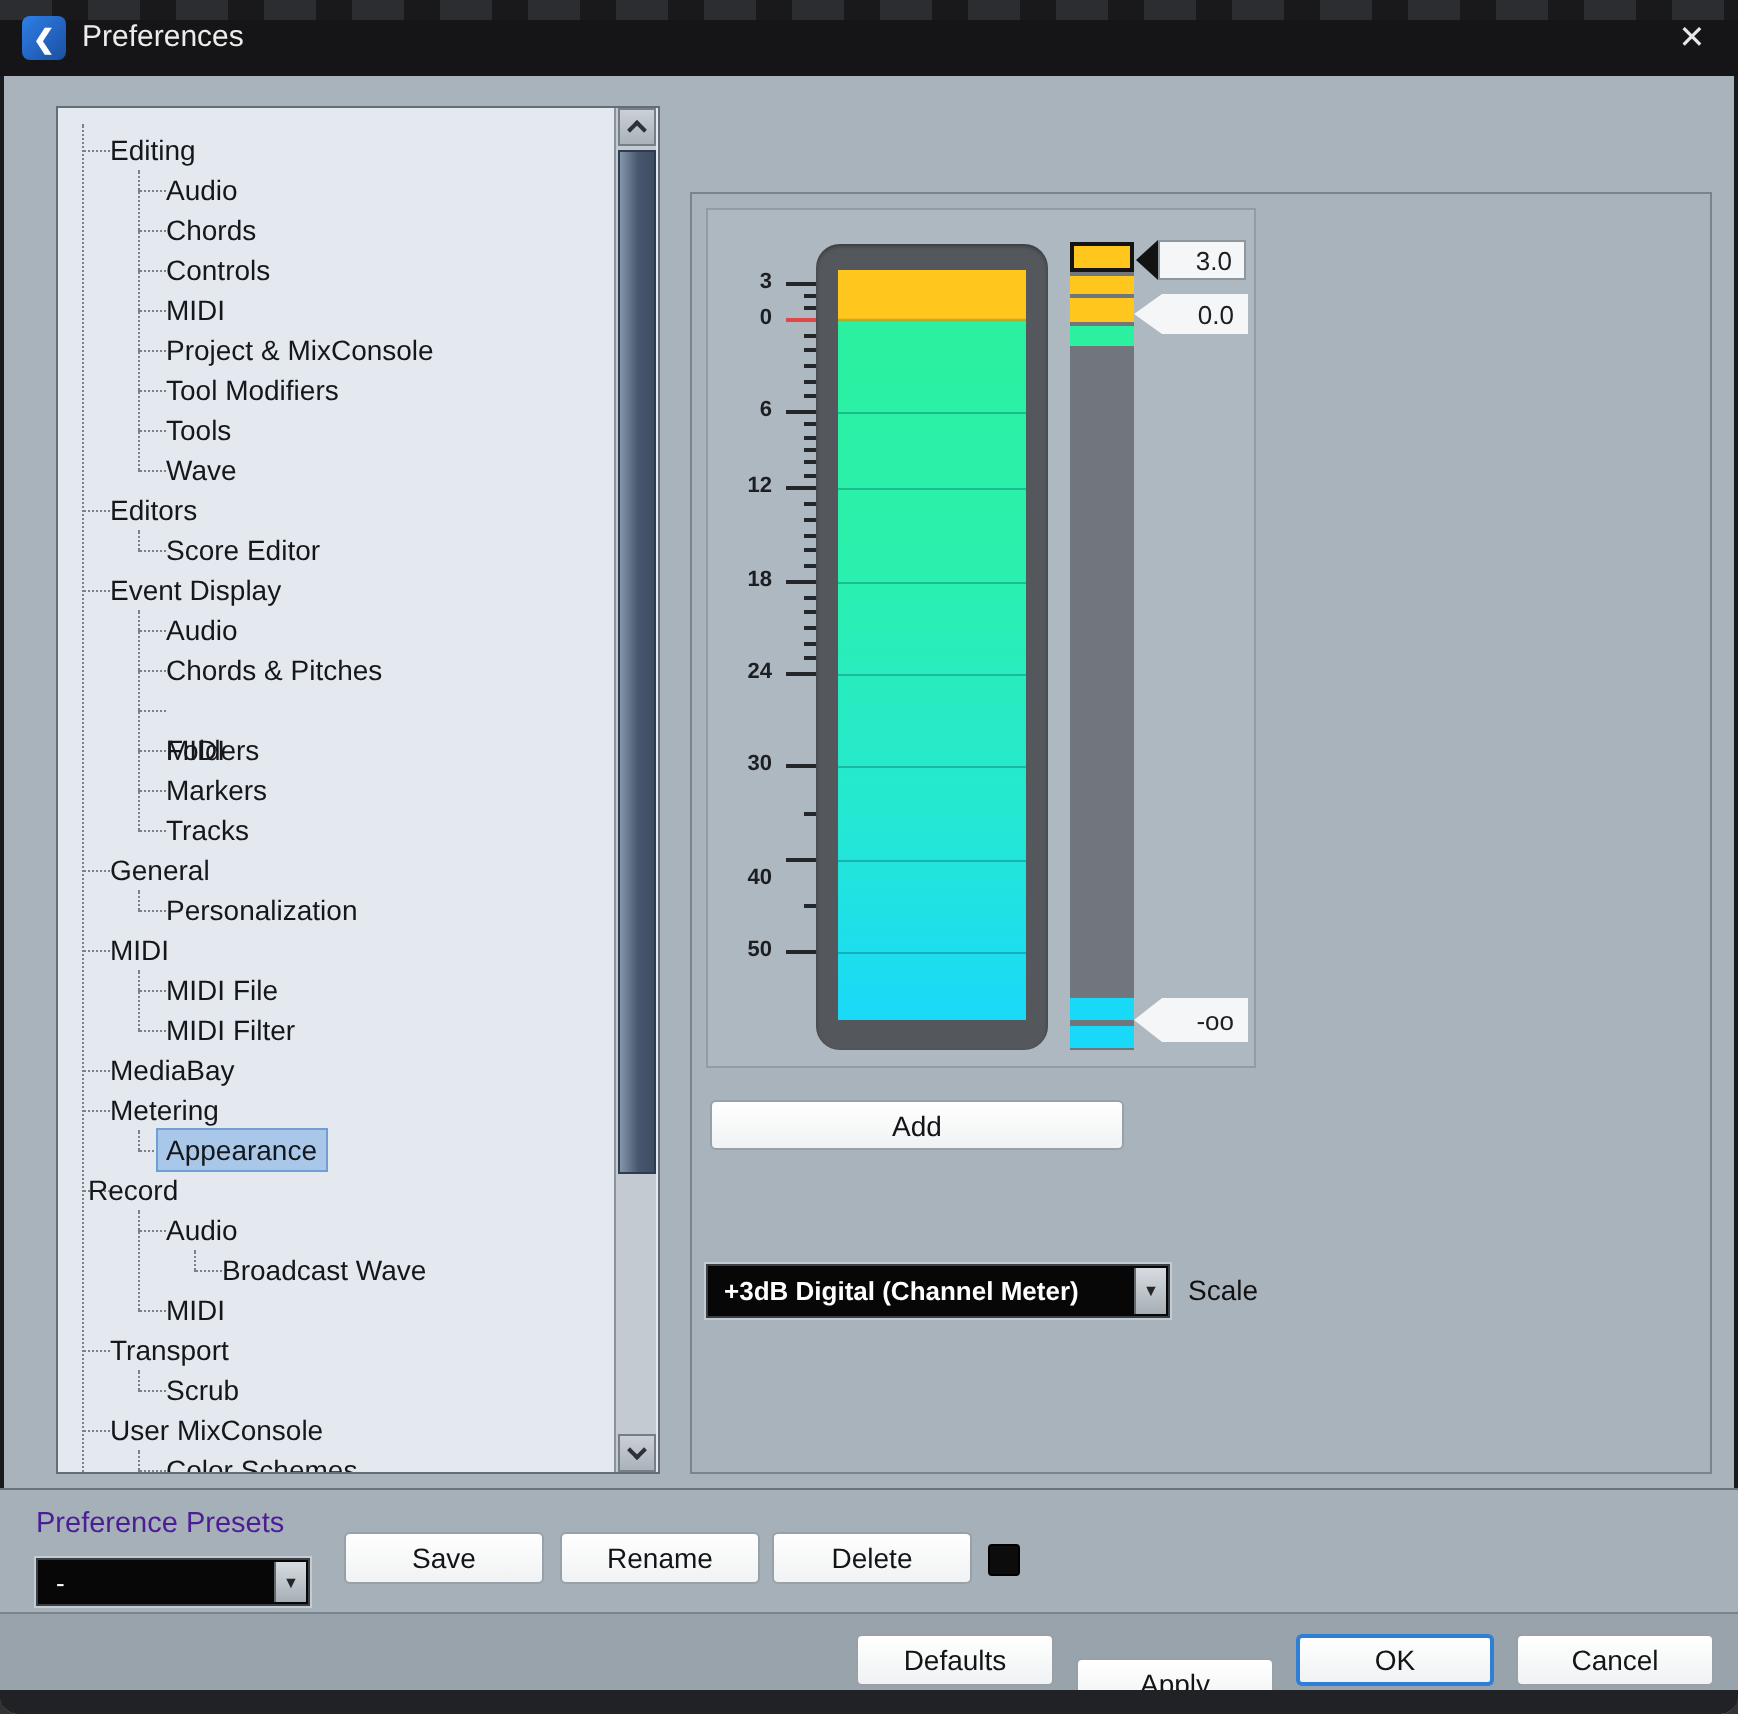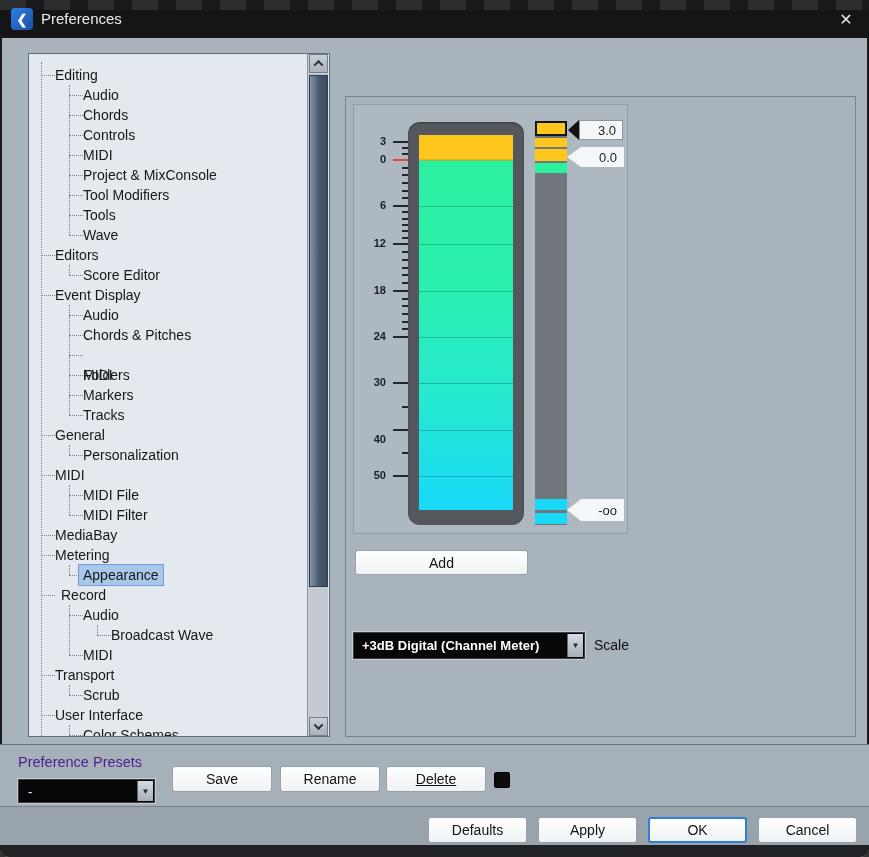--- a/index.html
+++ b/index.html
@@ -65,47 +65,47 @@
   .h-box { position:absolute; left:225px; top:15px; width:44px; height:20px; background:#f4f6f7;
     border:1px solid #8f979e; font-size:13px; color:#1b1d1f; display:flex; align-items:center;
     justify-content:flex-end; padding-right:6px; }
   .h-pent { position:absolute; left:213px; width:57px; height:20px; background:#f4f6f7;
     clip-path:polygon(14px 0,100% 0,100% 100%,14px 100%,0 50%); font-size:13px; color:#1b1d1f;
     display:flex; align-items:center; justify-content:flex-end; padding-right:7px; }
   .h-00 { top:42px; } .h-inf { top:394px; height:22px; }
 
   .btn { background:linear-gradient(#ffffff,#f0f2f3); border:1px solid #99a1a8; border-radius:3px;
     font-size:14px; color:#121416; display:flex; align-items:center; justify-content:center; }
-  .add-btn { position:absolute; left:9px; top:453px; width:173px; height:25px; }
+  .add-btn { position:absolute; left:9px; top:453px; width:207px; height:25px; }
   .remove-btn { position:absolute; left:9px; top:493px; width:173px; height:25px; }
   .scale-dd { position:absolute; left:7px; top:535px; width:232px; height:27px; background:#070708;
     border:1px solid #3a3f45; box-shadow:0 0 0 1px #c4ccd2; color:#fff; font-weight:bold;
     font-size:13px; display:flex; align-items:center; padding-left:8px; }
   .dd-arrow { position:absolute; right:1px; top:1px; bottom:1px; width:16px;
     background:linear-gradient(#d6dce1,#a7afb6); border-left:1px solid #60676d; color:#24272a;
     font-size:8px; display:flex; align-items:center; justify-content:center; }
   .scale-lbl { position:absolute; left:248px; top:540px; font-size:14px; color:#111; }
 
   
   .presets-bar { position:absolute; left:0; right:0; top:744px; height:62px; background:#a6b0b9;
     border-top:1px solid #69727a; }
   .presets-label { position:absolute; left:18px; top:9px; font-size:14.5px; color:#4c1d95; }
   .presets-dd { position:absolute; left:18px; top:34px; width:137px; height:24px; background:#070708;
     border:1px solid #3a3f45; box-shadow:0 0 0 1px #c4ccd2; color:#fff; font-size:13px;
     display:flex; align-items:center; padding-left:9px; }
   .f-save { position:absolute; left:172px; top:21px; width:100px; height:26px; }
   .f-rename { position:absolute; left:280px; top:21px; width:100px; height:26px; }
-  .f-delete { position:absolute; left:386px; top:21px; width:100px; height:26px;text-decoration:underline; }
+  .f-delete { position:absolute; left:386px; top:21px; width:100px; height:26px; }
   .chk { position:absolute; left:494px; top:27px; width:16px; height:16px; background:#0c0c0c;
     border-radius:2px; border:1px solid #000; }
   .chk-lbl { position:absolute; left:518px; top:26px; font-size:14.5px; color:#111; }
   .btnrow { position:absolute; left:0; right:0; top:806px; height:39px; background:#99a3ac;
     border-top:1px solid #7a838b; }
   .fbtn { position:absolute; top:10px; width:99px; height:26px; }
-  .b-defaults { left:428px; } .b-apply { left:538px; }
+  .b-defaults { left:428px; } .b-apply { left:538px;margin-top:12px; }
   .b-ok { left:648px; border:2px solid #2e7fd6; } .b-cancel { left:758px; }
   .bottom-dark { position:absolute; left:0; right:0; top:845px; height:12px; background:#202225; }
 </style>
 </head>
 <body>
 
 <div class="window">
 
   <div class="titlebar">
     <div class="tb-pattern"></div>
@@ -228,21 +228,21 @@
         <div class="trow" style="top: 491px;">
           <span class="stub" style="left: 12px; top: 10px;"></span>
           <span class="tlabel" style="left: 26px;">Metering</span>
         </div>
         <div class="trow" style="top: 511px;">
           <span class="stub" style="left: 40px; top: 10px;"></span>
           <span class="tlabel sel" style="left: 54px;">Appearance</span>
         </div>
         <div class="trow" style="top: 531px;">
           <span class="stub" style="left: 12px; top: 10px;"></span>
-          <span class="tlabel" style="left: 32px; text-align: center;">Record</span>
+          <span class="tlabel" style="left: 15px; text-align: center;">Record</span>
         </div>
         <div class="trow" style="top: 551px;">
           <span class="stub" style="left: 40px; top: 10px;"></span>
           <span class="tlabel" style="left: 54px;">Audio</span>
         </div>
         <div class="trow" style="top: 571px;">
           <span class="stub" style="left: 68px; top: 10px;"></span>
           <span class="tlabel" style="left: 82px;">Broadcast Wave</span>
         </div>
         <div class="trow" style="top: 591px;">
@@ -252,21 +252,21 @@
         <div class="trow" style="top: 611px;">
           <span class="stub" style="left: 12px; top: 10px;"></span>
           <span class="tlabel" style="left: 26px;">Transport</span>
         </div>
         <div class="trow" style="top: 631px;">
           <span class="stub" style="left: 40px; top: 10px;"></span>
           <span class="tlabel" style="left: 54px;">Scrub</span>
         </div>
         <div class="trow" style="top: 651px;">
           <span class="stub" style="left: 12px; top: 10px;"></span>
-          <span class="tlabel" style="left: 26px;">User Interface</span>
+          <span class="tlabel" style="left: 26px;">User MixConsole</span>
         </div>
         <div class="trow" style="top: 671px; text-align: right;">
           <span class="stub" style="left: 40px; top: 10px;"></span>
           <span class="tlabel" style="left: 54px;">Color Schemes</span>
         </div>
       </div>
     <div class="scrollbar">
       <div class="sb-btn sb-up">
           <span class="chev up"></span>
         </div>

